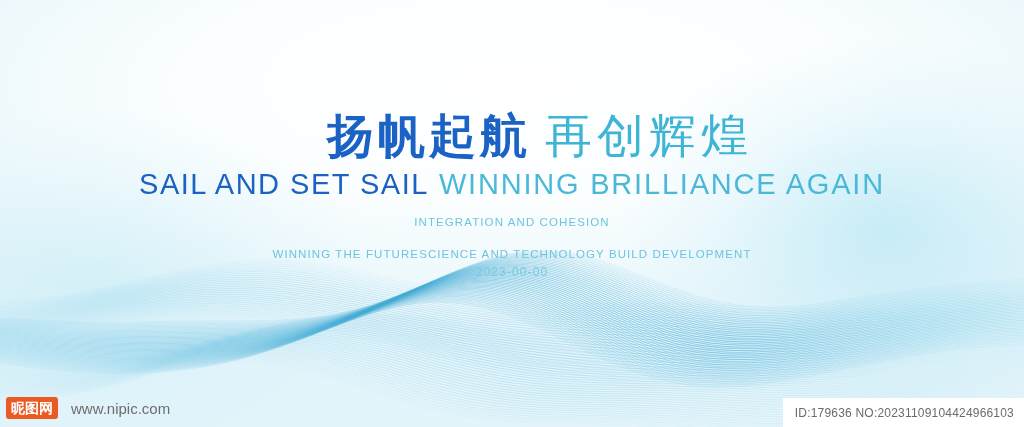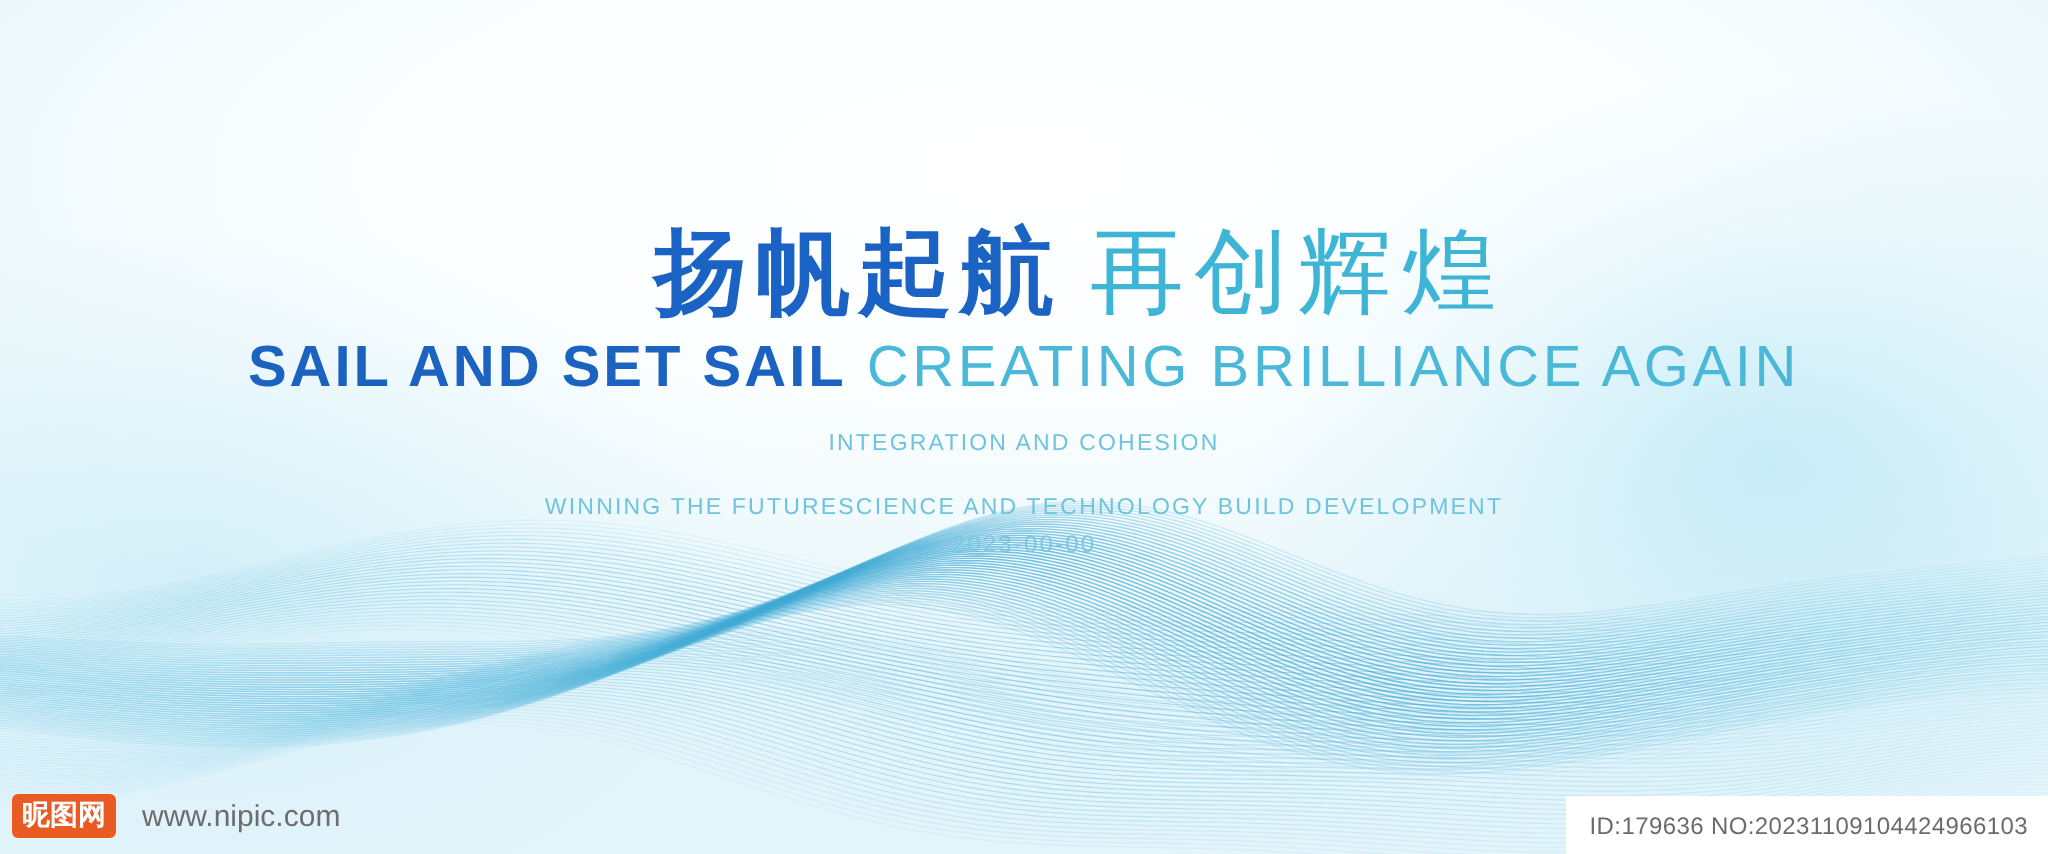--- a/index.html
+++ b/index.html
@@ -74,21 +74,21 @@
     letter-spacing: 5px;
   }
   #headline-en {
     top: 168px;
     font-size: 29px;
     letter-spacing: 1.2px;
     white-space: nowrap;
   }
   #headline-en .en-a {
     color: #1c62c0;
-    font-weight: bold;
+    font-weight: normal;
     letter-spacing: 1.5px;
   }
   #headline-en .en-b {
     color: #4cb8d8;
     font-weight: normal;
     letter-spacing: 1.8px;
     margin-left: 10px;
   }
   #sub-1 {
     top: 216px;
@@ -298,21 +298,21 @@
         <path d="M-20.0 336.3 L-14.0 336.4 L-8.0 336.5 L-2.0 336.7 L4.0 336.2 L10.0 335.5 L16.0 334.7 L22.0 333.9 L28.0 333.1 L34.0 332.2 L40.0 331.3 L46.0 330.4 L52.0 329.4 L58.0 328.5 L64.0 327.5 L70.0 326.5 L76.0 325.5 L82.0 324.6 L88.0 323.6 L94.0 322.7 L100.0 321.7 L106.0 320.8 L112.0 319.9 L118.0 319.1 L124.0 318.3 L130.0 317.5 L136.0 316.8 L142.0 316.1 L148.0 315.5 L154.0 314.9 L160.0 314.4 L166.0 314.0 L172.0 313.6 L178.0 313.3 L184.0 313.0 L190.0 312.9 L196.0 312.8 L202.0 312.7 L208.0 312.8 L214.0 312.9 L220.0 313.1 L226.0 313.3 L232.0 313.7 L238.0 314.1 L244.0 314.5 L250.0 315.1 L256.0 315.7 L262.0 316.4 L268.0 317.1 L274.0 317.9 L280.0 318.8 L286.0 319.7 L292.0 320.7 L298.0 321.7 L304.0 322.8 L310.0 323.9 L316.0 325.1 L322.0 326.3 L328.0 327.6 L334.0 328.8 L340.0 330.1 L346.0 331.5 L352.0 332.8 L358.0 334.2 L364.0 335.6 L370.0 337.0 L376.0 338.4 L382.0 339.8 L388.0 341.2 L394.0 342.6 L400.0 344.0 L406.0 345.4 L412.0 346.8 L418.0 348.2 L424.0 349.6 L430.0 351.0 L436.0 352.3 L442.0 353.7 L448.0 355.0 L454.0 356.3 L460.0 357.6 L466.0 358.8 L472.0 360.1 L478.0 361.3 L484.0 362.5 L490.0 363.6 L496.0 364.8 L502.0 365.9 L508.0 367.0 L514.0 368.1 L520.0 369.1 L526.0 370.1 L532.0 371.1 L538.0 372.0 L544.0 373.0 L550.0 373.9 L556.0 374.8 L562.0 375.6 L568.0 376.5 L574.0 377.3 L580.0 378.0 L586.0 378.8 L592.0 379.5 L598.0 380.2 L604.0 380.8 L610.0 381.5 L616.0 382.1 L622.0 382.7 L628.0 383.2 L634.0 383.7 L640.0 384.2 L646.0 384.6 L652.0 385.0 L658.0 385.4 L664.0 385.8 L670.0 386.1 L676.0 386.3 L682.0 386.5 L688.0 386.7 L694.0 386.9 L700.0 387.0 L706.0 387.0 L712.0 387.0 L718.0 387.0 L724.0 386.9 L730.0 386.8 L736.0 386.6 L742.0 386.4 L748.0 386.1 L754.0 385.8 L760.0 385.4 L766.0 385.0 L772.0 384.6 L778.0 384.1 L784.0 383.5 L790.0 382.9 L796.0 382.3 L802.0 381.6 L808.0 380.9 L814.0 380.2 L820.0 379.4 L826.0 378.6 L832.0 377.7 L838.0 376.8 L844.0 375.9 L850.0 375.0 L856.0 374.1 L862.0 373.1 L868.0 372.1 L874.0 371.2 L880.0 370.2 L886.0 369.2 L892.0 368.2 L898.0 367.3 L904.0 366.3 L910.0 365.4 L916.0 364.4 L922.0 363.6 L928.0 362.7 L934.0 361.9 L940.0 361.1 L946.0 360.3 L952.0 359.6 L958.0 358.9 L964.0 358.3 L970.0 357.8 L976.0 357.3 L982.0 356.8 L988.0 356.5 L994.0 356.2 L1000.0 355.9 L1006.0 355.7 L1012.0 355.6 L1018.0 355.6 L1024.0 355.7 L1030.0 355.8 L1036.0 355.9 L1042.0 356.0 " opacity="0.161"></path>
         <path d="M-20.0 337.6 L-14.0 337.7 L-8.0 337.8 L-2.0 338.0 L4.0 337.5 L10.0 336.8 L16.0 336.0 L22.0 335.2 L28.0 334.4 L34.0 333.5 L40.0 332.6 L46.0 331.6 L52.0 330.7 L58.0 329.7 L64.0 328.8 L70.0 327.8 L76.0 326.8 L82.0 325.9 L88.0 324.9 L94.0 324.0 L100.0 323.1 L106.0 322.2 L112.0 321.4 L118.0 320.5 L124.0 319.8 L130.0 319.0 L136.0 318.3 L142.0 317.7 L148.0 317.1 L154.0 316.5 L160.0 316.1 L166.0 315.7 L172.0 315.3 L178.0 315.0 L184.0 314.8 L190.0 314.6 L196.0 314.6 L202.0 314.6 L208.0 314.6 L214.0 314.8 L220.0 315.0 L226.0 315.3 L232.0 315.6 L238.0 316.0 L244.0 316.5 L250.0 317.1 L256.0 317.7 L262.0 318.4 L268.0 319.2 L274.0 320.0 L280.0 320.9 L286.0 321.9 L292.0 322.9 L298.0 323.9 L304.0 325.0 L310.0 326.1 L316.0 327.3 L322.0 328.5 L328.0 329.8 L334.0 331.1 L340.0 332.4 L346.0 333.7 L352.0 335.1 L358.0 336.5 L364.0 337.9 L370.0 339.3 L376.0 340.7 L382.0 342.1 L388.0 343.6 L394.0 345.0 L400.0 346.4 L406.0 347.9 L412.0 349.3 L418.0 350.7 L424.0 352.1 L430.0 353.5 L436.0 354.9 L442.0 356.2 L448.0 357.6 L454.0 358.9 L460.0 360.2 L466.0 361.5 L472.0 362.7 L478.0 364.0 L484.0 365.2 L490.0 366.4 L496.0 367.6 L502.0 368.7 L508.0 369.8 L514.0 370.9 L520.0 372.0 L526.0 373.0 L532.0 374.0 L538.0 375.0 L544.0 375.9 L550.0 376.9 L556.0 377.8 L562.0 378.6 L568.0 379.5 L574.0 380.3 L580.0 381.1 L586.0 381.8 L592.0 382.6 L598.0 383.3 L604.0 383.9 L610.0 384.6 L616.0 385.2 L622.0 385.7 L628.0 386.3 L634.0 386.8 L640.0 387.2 L646.0 387.7 L652.0 388.0 L658.0 388.4 L664.0 388.7 L670.0 389.0 L676.0 389.2 L682.0 389.4 L688.0 389.6 L694.0 389.7 L700.0 389.7 L706.0 389.8 L712.0 389.7 L718.0 389.6 L724.0 389.5 L730.0 389.4 L736.0 389.1 L742.0 388.9 L748.0 388.6 L754.0 388.2 L760.0 387.8 L766.0 387.3 L772.0 386.9 L778.0 386.3 L784.0 385.7 L790.0 385.1 L796.0 384.4 L802.0 383.7 L808.0 383.0 L814.0 382.2 L820.0 381.4 L826.0 380.5 L832.0 379.6 L838.0 378.7 L844.0 377.8 L850.0 376.9 L856.0 375.9 L862.0 374.9 L868.0 374.0 L874.0 373.0 L880.0 372.0 L886.0 371.0 L892.0 370.0 L898.0 369.1 L904.0 368.1 L910.0 367.2 L916.0 366.3 L922.0 365.4 L928.0 364.6 L934.0 363.7 L940.0 363.0 L946.0 362.2 L952.0 361.6 L958.0 360.9 L964.0 360.3 L970.0 359.8 L976.0 359.4 L982.0 358.9 L988.0 358.6 L994.0 358.3 L1000.0 358.1 L1006.0 358.0 L1012.0 357.9 L1018.0 357.9 L1024.0 358.0 L1030.0 358.1 L1036.0 358.2 L1042.0 358.4 " opacity="0.120"></path>
       </g>
   </svg>
 
   <div class="text-block" id="headline-cn">
     <span class="part-a">扬帆起航</span><span class="part-b">再创辉煌</span>
   </div>
 
   <div class="text-block" id="headline-en">
-    <span class="en-a">SAIL AND SET SAIL</span><span class="en-b">CREATING BRILLIANCE AGAIN</span>
+    <span class="en-a">SAIL AND SET SAIL</span><span class="en-b">WINNING BRILLIANCE AGAIN</span>
   </div>
 
   <div class="text-block" id="sub-1">INTEGRATION AND COHESION</div>
   <div class="text-block" id="sub-2">WINNING THE FUTURESCIENCE AND TECHNOLOGY BUILD DEVELOPMENT</div>
   <div class="text-block" id="sub-3">2023-00-00</div>
 
   <div id="watermark">
     <span id="wm-logo">昵图网</span>
     <span id="wm-text">www.nipic.com</span>
   </div>

